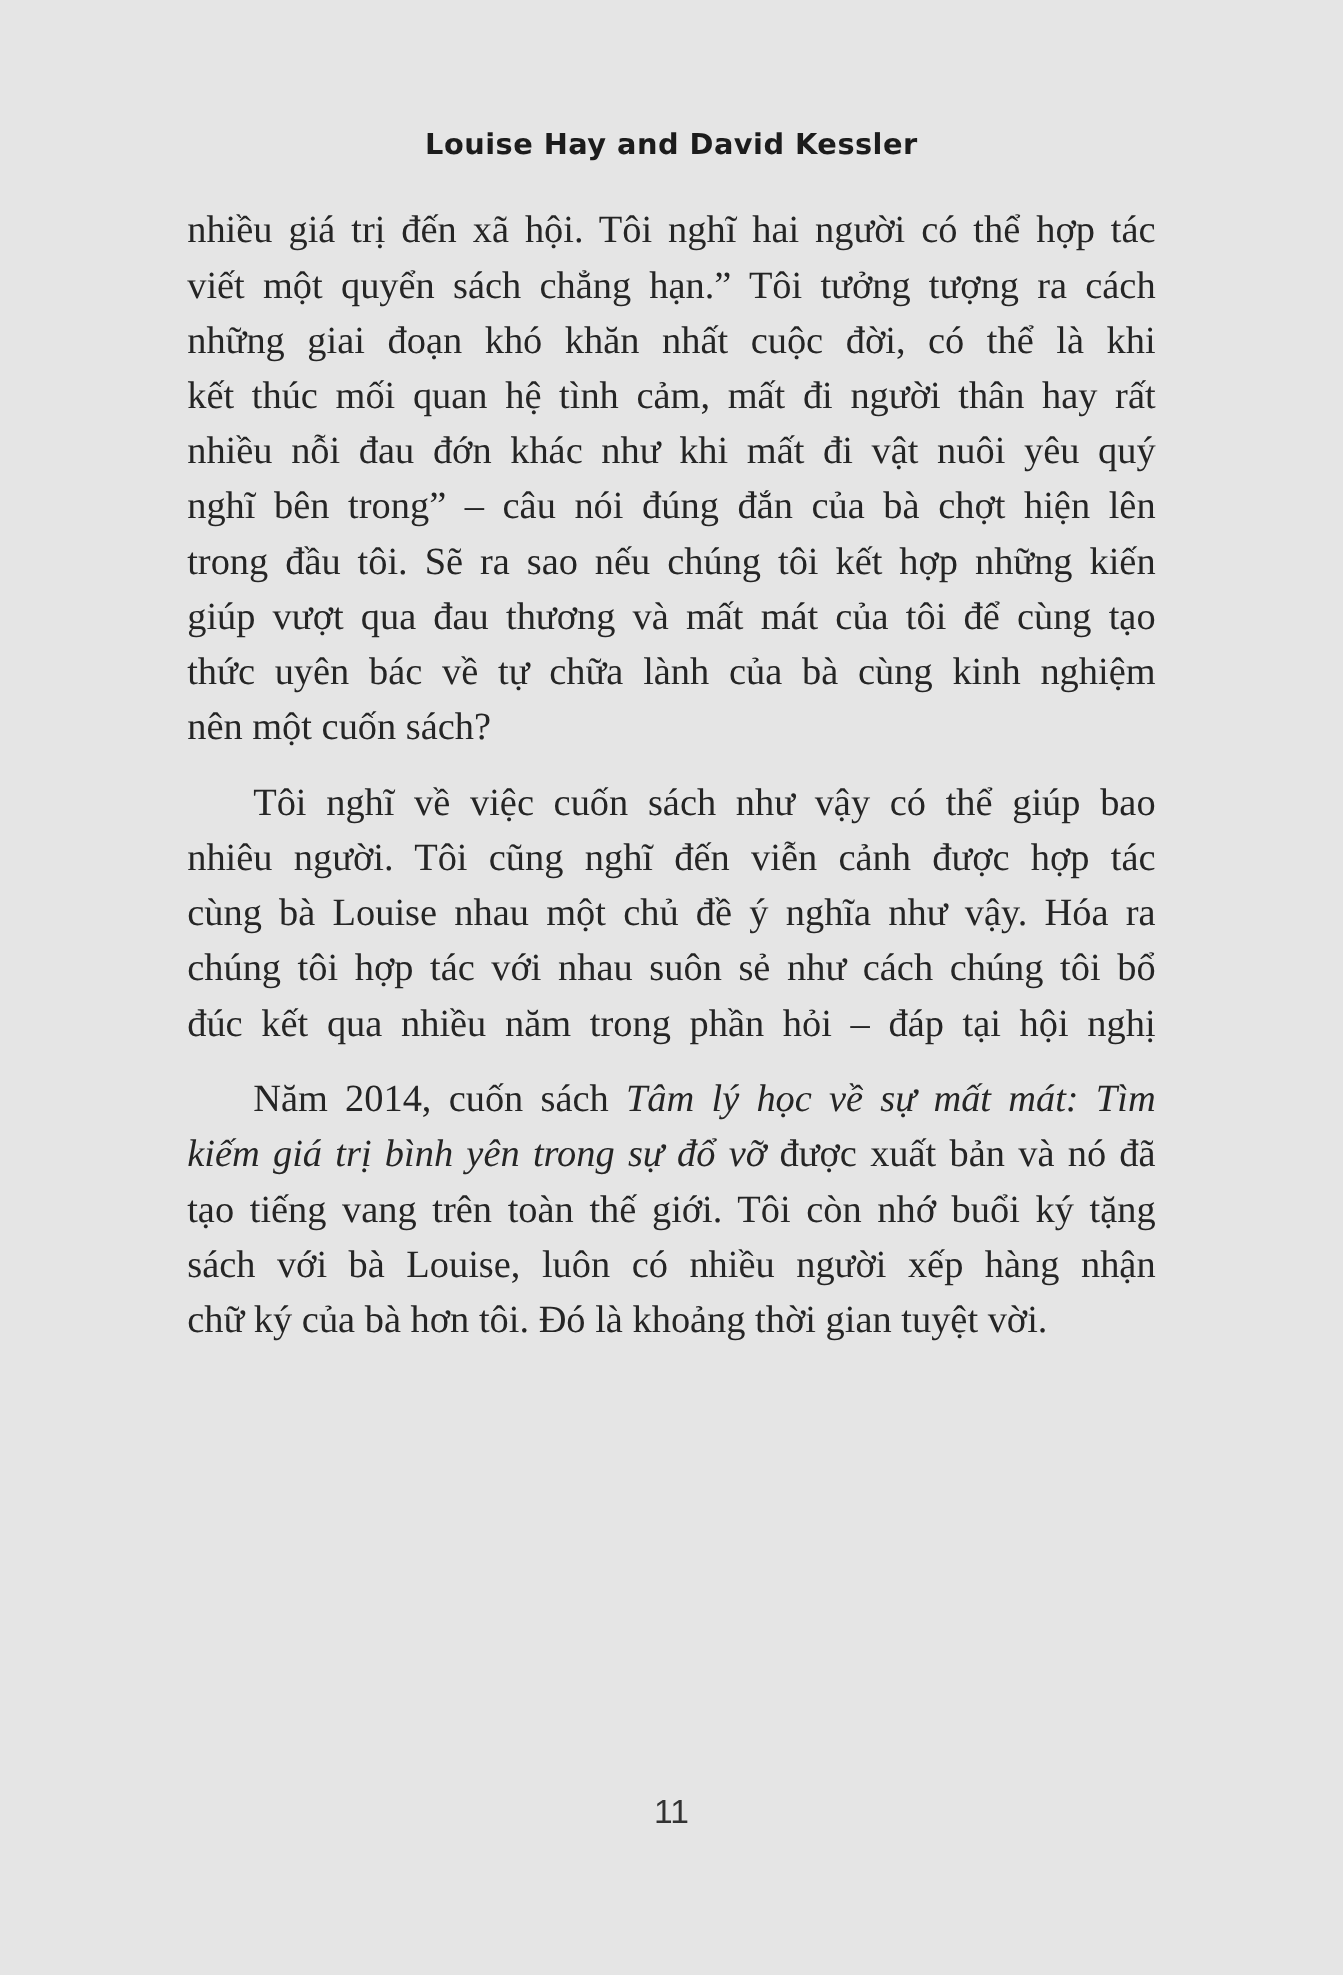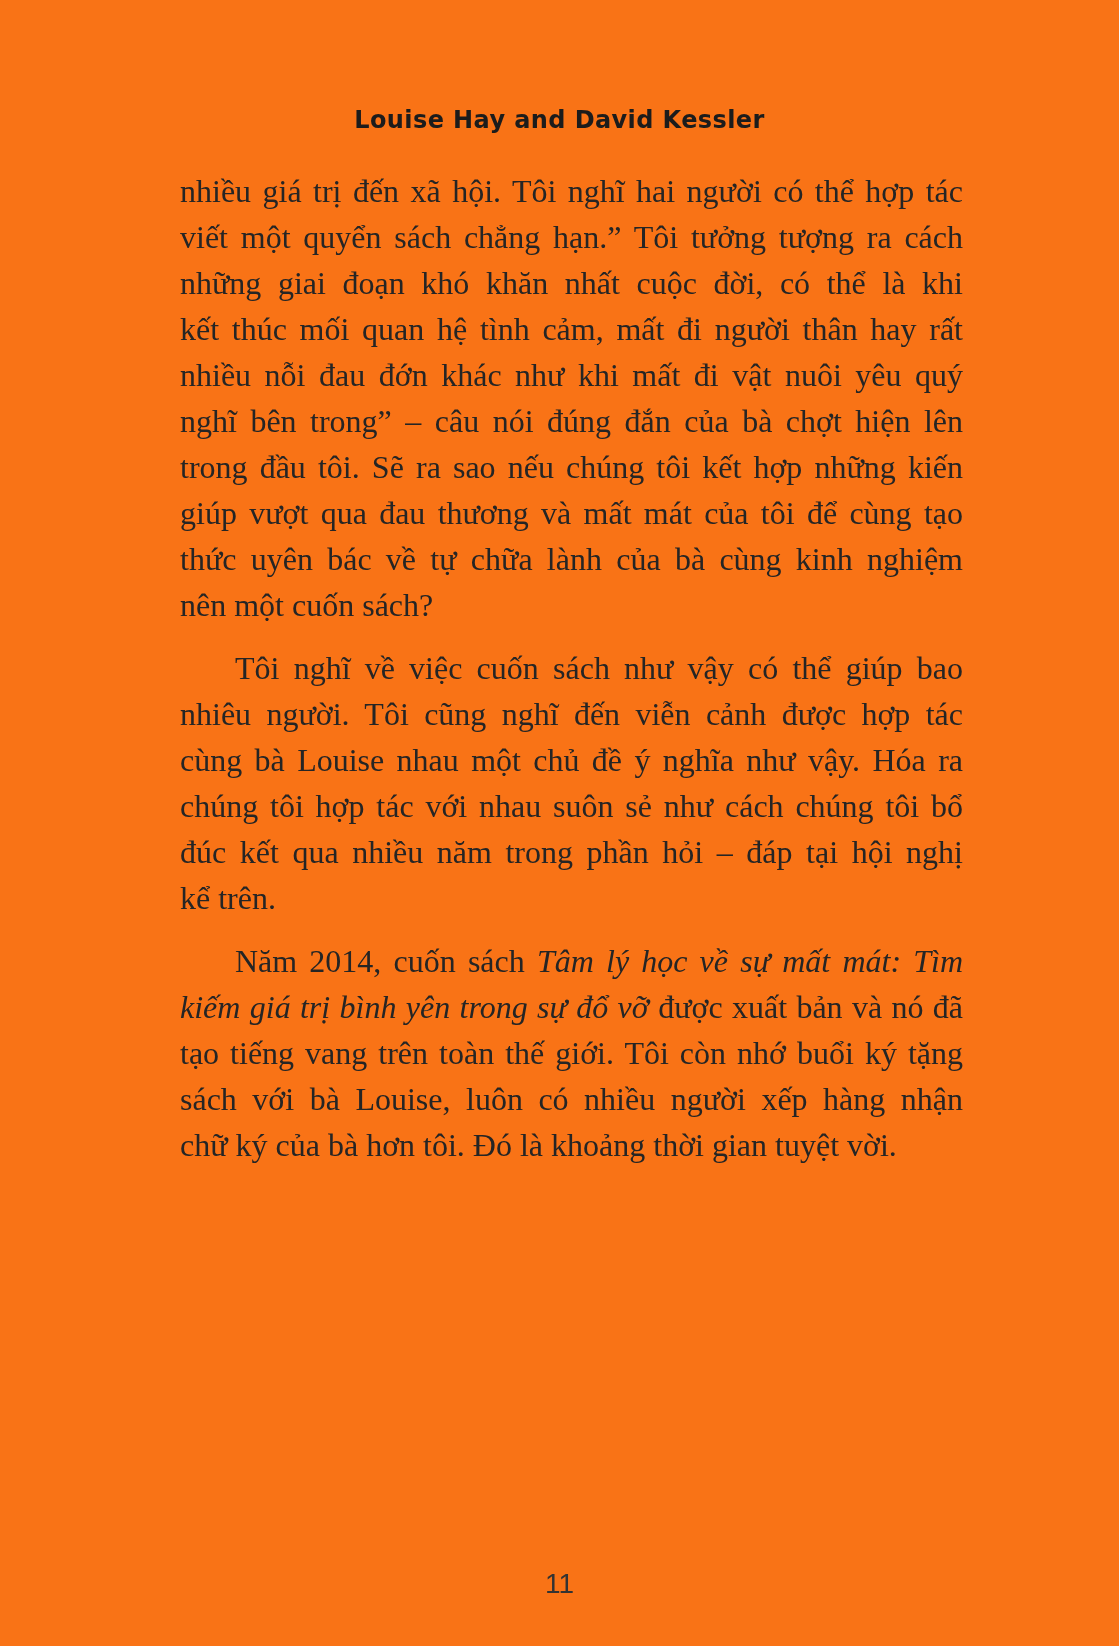--- a/index.html
+++ b/index.html
@@ -4,21 +4,21 @@
 <style>
   html, body {
     margin: 0;
     padding: 0;
     background: #ffffff;
   }
   .page {
     position: relative;
     width: 1119px;
     height: 1646px;
-    background: #f97316;
+    background: #e5e5e5;
     overflow: hidden;
     font-family: "Liberation Serif", "DejaVu Serif", serif;
   }
   .running-header {
     padding-top: 106px;
     text-align: center;
     font-family: "DejaVu Sans", sans-serif;
     font-weight: 700;
     font-size: 24px;
     letter-spacing: 0.4px;
@@ -30,35 +30,34 @@
     font-size: 32px;
   }
   .para {
     margin: 0 0 17px 0;
   }
   .line {
     height: 46px;
     line-height: 46px;
     white-space: nowrap;
     text-align: left;
-    margin-left: 24px;
   }
   .line.fill {
     text-align: justify;
     text-align-last: justify;
   }
   .line.indent {
     padding-left: 55px;
   }
   .em {
     font-style: italic;
   }
   .page-number {
     position: absolute;
-    top: 1568px;
+    top: 1494px;
     left: 0;
     width: 100%;
     text-align: center;
     font-family: "Liberation Sans", "DejaVu Sans", sans-serif;
     font-size: 28px;
     font-weight: 400;
     color: #333333;
   }
 </style>
 </head>
@@ -79,21 +78,20 @@
         <div class="line fill"><span>giúp vượt qua đau thương và mất mát của tôi để cùng tạo</span></div>
         <div class="line fill"><span>thức uyên bác về tự chữa lành của bà cùng kinh nghiệm</span></div>
         <div class="line"><span>nên một cuốn sách?</span></div>
       </div>
       <div class="para">
         <div class="line fill indent"><span>Tôi nghĩ về việc cuốn sách như vậy có thể giúp bao</span></div>
         <div class="line fill"><span>nhiêu người. Tôi cũng nghĩ đến viễn cảnh được hợp tác</span></div>
         <div class="line fill"><span>cùng bà Louise nhau một chủ đề ý nghĩa như vậy. Hóa ra</span></div>
         <div class="line fill"><span>chúng tôi hợp tác với nhau suôn sẻ như cách chúng tôi bổ</span></div>
         <div class="line fill"><span>đúc kết qua nhiều năm trong phần hỏi – đáp tại hội nghị</span></div>
-        <div class="line"><span>kể trên.</span></div>
       </div>
       <div class="para">
         <div class="line fill indent"><span>Năm 2014, cuốn sách </span><span class="em">Tâm lý học về sự mất mát: Tìm</span></div>
         <div class="line fill"><span class="em">kiếm giá trị bình yên trong sự đổ vỡ</span><span> được xuất bản và nó đã</span></div>
         <div class="line fill"><span>tạo tiếng vang trên toàn thế giới. Tôi còn nhớ buổi ký tặng</span></div>
         <div class="line fill"><span>sách với bà Louise, luôn có nhiều người xếp hàng nhận</span></div>
         <div class="line"><span>chữ ký của bà hơn tôi. Đó là khoảng thời gian tuyệt vời.</span></div>
       </div>
     </div>
 

